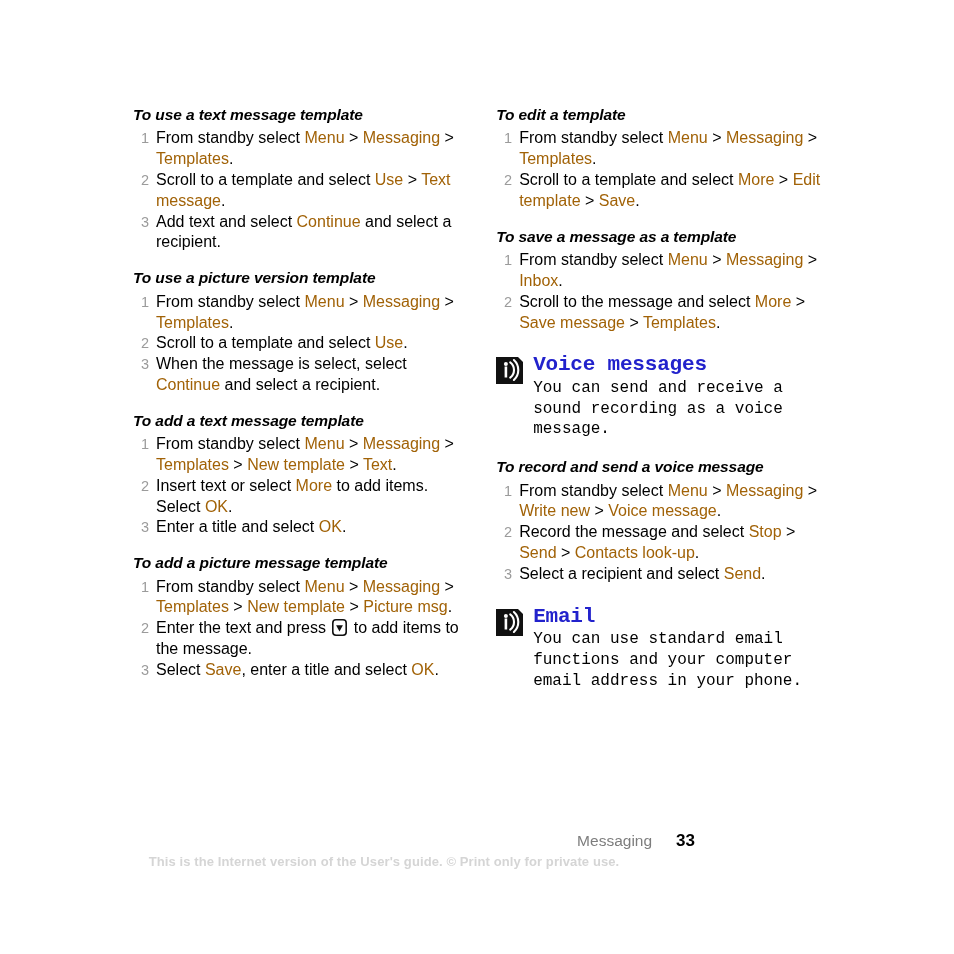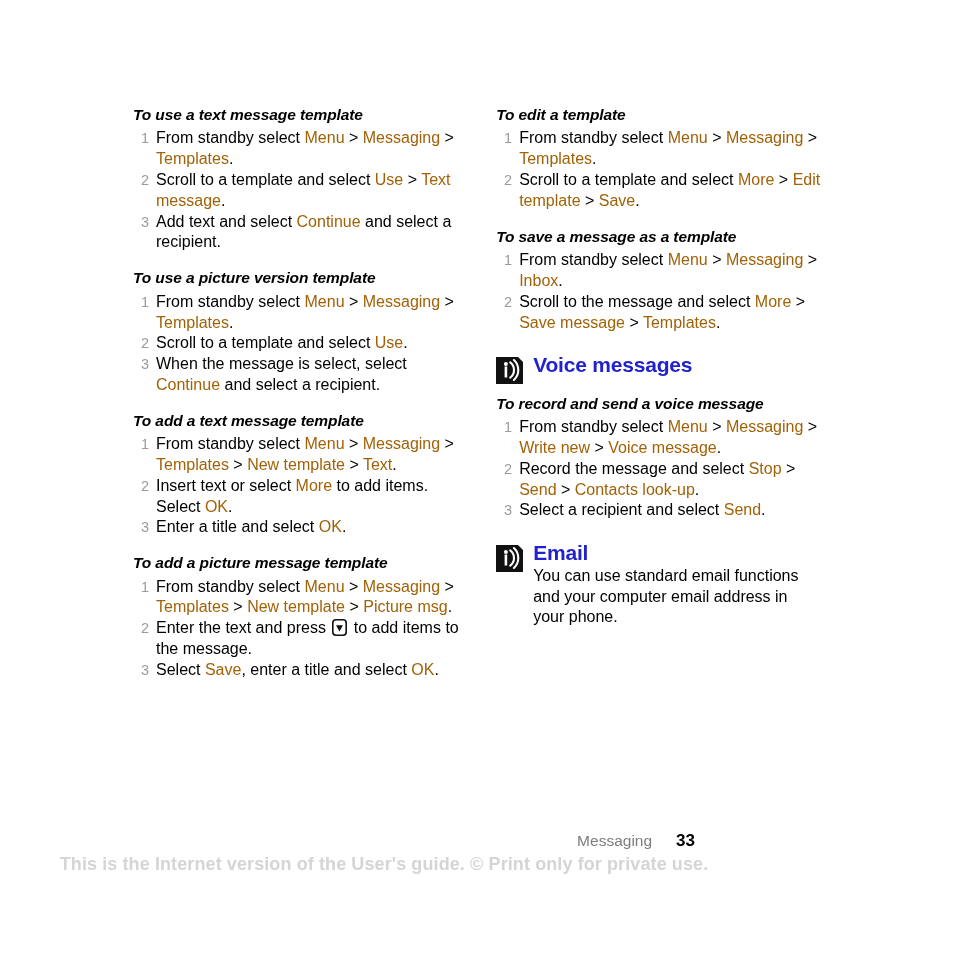--- a/index.html
+++ b/index.html
@@ -77,20 +77,21 @@
 
   
   .lk { color: #a16207; }
   .sep { color: #000000; }
 
   
   .section {
     position: relative;
     padding-left: 37px;
     margin: 20px 16px 0 0;
+    font-family: Liberation Mono, monospace;
   }
   .section .sec-icon {
     position: absolute;
     left: 0;
     top: 4px;
     width: 27px;
     height: 27px;
   }
   .sec-title {
     color: #2222cc;
@@ -155,21 +156,21 @@
     display: inline-block;
     margin-left: 24px;
     font-size: 17px;
   }
   .watermark {
     position: absolute;
     left: 0;
     top: 854px;
     width: 768px;
     text-align: center;
-    font-size: 18px;
+    font-size: 13px;
     font-weight: bold;
     color: #d5d5d5;
     letter-spacing: 0.1px;
   }
 </style>
 </head>
 <body>
 
 <div class="page">
 
@@ -238,20 +239,21 @@
         <span class="sec-icon">
           <svg viewBox="0 0 27 27" width="27" height="27" aria-hidden="true">
             <path d="M0 0 H22 L27 5 V27 H0 Z" fill="#111111"></path>
             <rect x="8.6" y="9.5" width="2.6" height="11" fill="#ffffff"></rect>
             <circle cx="9.9" cy="7.1" r="2.0" fill="#ffffff"></circle>
             <path d="M14.2 5.4 A9.5 9.5 0 0 1 14.2 20.6" stroke="#ffffff" stroke-width="2.1" fill="none" stroke-linecap="round"></path>
             <path d="M17.9 3.0 A13.6 13.6 0 0 1 17.9 23.0" stroke="#ffffff" stroke-width="2.1" fill="none" stroke-linecap="round"></path>
           </svg>
         </span>
         <p class="sec-title">Voice messages</p>
+        <p class="sec-body">You can send and receive a sound recording as a voice message.</p>
       </div>
 
 
       <div style="margin-top:16px">
           <div class="proc">
             <p class="proc-title">To record and send a voice message</p>
             <ol class="steps">
               <li><span class="num">1</span><span class="sep">From standby select </span><span class="lk">Menu</span><span class="sep"> &gt; </span><span class="lk">Messaging</span><span class="sep"> &gt; </span><span class="lk">Write new</span><span class="sep"> &gt; </span><span class="lk">Voice message</span><span class="sep">.</span></li>
               <li><span class="num">2</span><span class="sep">Record the message and select </span><span class="lk">Stop</span><span class="sep"> &gt; </span><span class="lk">Send</span><span class="sep"> &gt; </span><span class="lk">Contacts look-up</span><span class="sep">.</span></li>
               <li><span class="num">3</span><span class="sep">Select a recipient and select </span><span class="lk">Send</span><span class="sep">.</span></li>

